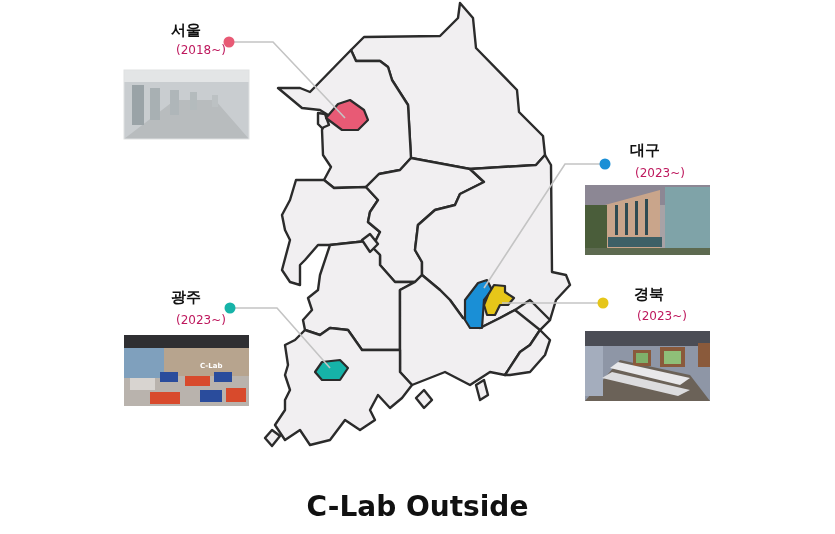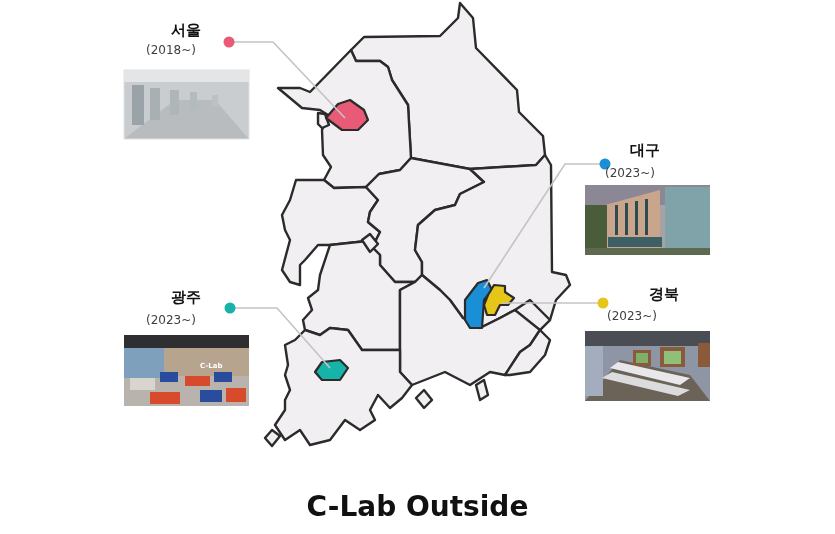--- a/index.html
+++ b/index.html
@@ -1,19 +1,19 @@
 <!DOCTYPE html>
 <html><head>
 <meta charset="utf-8">
 <style>
   html,body{margin:0;padding:0;background:#ffffff;}
   body{width:835px;height:534px;position:relative;overflow:hidden;font-family:"DejaVu Sans",sans-serif;}
   #map{position:absolute;left:0;top:0;width:835px;height:534px;}
   .loc-name{position:absolute;font-weight:bold;font-size:15px;color:#111;text-align:center;width:80px;}
-  .loc-year{position:absolute;font-size:12px;color:#404040;text-align:left;width:80px;}
+  .loc-year{position:absolute;font-size:12px;color:#be185d;text-align:right;width:80px;}
   .title{position:absolute;left:0;top:490px;width:835px;text-align:center;font-family:"DejaVu Sans",sans-serif;font-weight:bold;font-size:28px;color:#111;letter-spacing:0px;}
 </style>
 </head>
 <body>
 
 <svg id="map" viewBox="0 0 835 534" xmlns="http://www.w3.org/2000/svg">
   <g fill="#f1eff1" stroke="#2b2b2b" stroke-width="2.4" stroke-linejoin="round">
 
     <path d="M351,50 L364,37 L440,36 L458,18 L460,3 L473,18 L476,48 L517,90 L519,112 L543,136 L545,155 L536,165 L470,169 L411,158 L408,105 L392,80 L388,67 L380,61 L356,61 Z"></path>
 
@@ -117,16 +117,16 @@
 
 <div class="loc-name" style="left:146px;top:12px;margin-top:9px;">서울</div>
 <div class="loc-year" style="left:146px;top:43px;">(2018~)</div>
 
 <div class="loc-name" style="left:605px;top:124px;margin-top:17px;">대구</div>
 <div class="loc-year" style="left:605px;top:166px;">(2023~)</div>
 
 <div class="loc-name" style="left:146px;top:288px;font-family:Liberation Mono, monospace;">광주</div>
 <div class="loc-year" style="left:146px;top:313px;">(2023~)</div>
 
-<div class="loc-name" style="left:624px;top:285px;">경북</div>
+<div class="loc-name" style="left:609px;top:285px;">경북</div>
 <div class="loc-year" style="left:607px;top:309px;">(2023~)</div>
 
 <div class="title">C-Lab Outside</div>
 
 </body></html>

